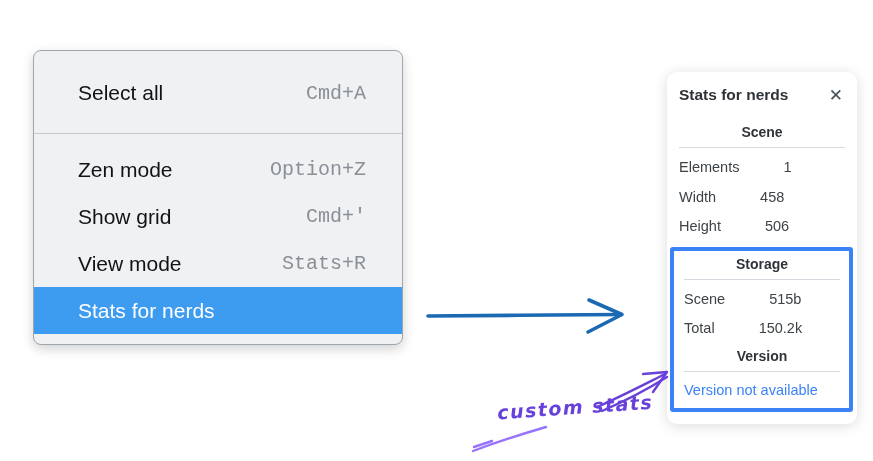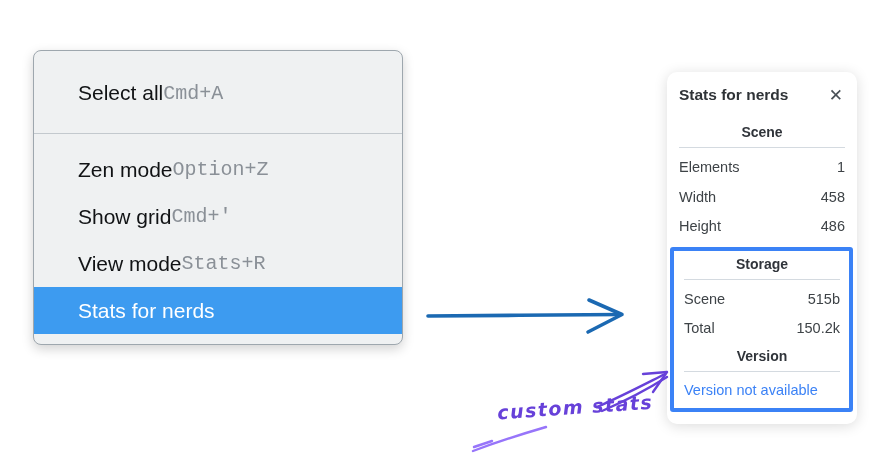--- a/index.html
+++ b/index.html
@@ -22,20 +22,21 @@
     height: 295px;
     background: #eff1f2;
     border: 1.5px solid #9ea7ae;
     border-radius: 8px;
     box-shadow: 0 4px 12px rgba(0,0,0,0.18);
     padding-top: 16px;
     overflow: hidden;
   }
   .menu-item {
     display: flex;
+    justify-content: space-between;
     align-items: center;
     height: 47px;
     padding: 0 36px 0 44px;
     font-size: 21px;
     color: #111315;
     cursor: default;
   }
   .menu-item.first { height: 52px; }
   .mi-shortcut { color: #8a9097; font-size: 20px; font-family: Liberation Mono, monospace; }
   .menu-divider {
@@ -88,23 +89,24 @@
     color: #30343a;
     padding: 4px 0 7px;
   }
   .sec-rule {
     border: none;
     border-top: 1px solid #d4dae0;
     margin: 0 0 5px;
   }
   .stat-row {
     display: flex;
-    justify-content: space-between;
+    justify-content: flex-start;
     line-height: 29.5px;
     color: #3e4347;
+    gap: 44px;
   }
   .custom-box {
     border: 4px solid #3b82f6;
     border-radius: 3px;
     margin: 5px -8px 0 -9px;
     padding: 1px 9px 5px 10px;
   }
   .version-note { line-height: 26px; color: #3b82f6; white-space: nowrap; }
 
   
@@ -171,21 +173,21 @@
       <div class="stat-row">
         <span>Elements</span>
         <span>1</span>
       </div>
       <div class="stat-row">
         <span>Width</span>
         <span>458</span>
       </div>
       <div class="stat-row">
         <span>Height</span>
-        <span>486</span>
+        <span>506</span>
       </div>
     </div>
 
     <div class="custom-box">
       <div>
         <div class="sec-header">Storage</div>
         <hr class="sec-rule">
         <div class="stat-row">
           <span>Scene</span>
           <span>515b</span>

